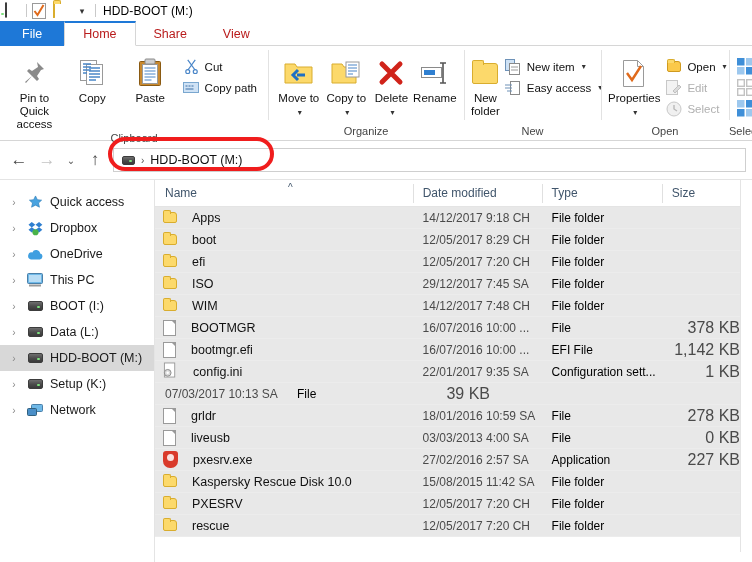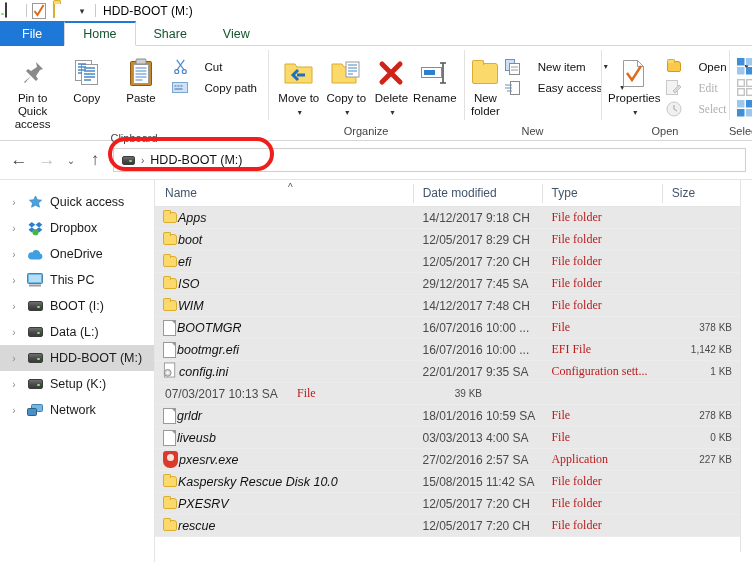--- a/index.html
+++ b/index.html
@@ -29,21 +29,21 @@
   }
   .drive::after{ content:""; position:absolute; right:2px; bottom:2px; width:3px;height:2px;
     background:#7ee07e; border-radius:1px;}
   .drive.small{ width:13px;height:9px;}
 
   
   .tabs { height: 25px; display:flex; align-items:flex-end; background:#fff; position:relative;}
   .tabs::after{content:"";position:absolute;left:0;right:0;bottom:0;height:1px;background:#d6d6d6;}
   .tab {
     height: 25px; padding: 0 18px; display:flex; align-items:center;
-    font-size: 12.5px; color:#14532d; cursor:default; position:relative; z-index:2;
+    font-size: 12.5px; color:#b91c1c; cursor:default; position:relative; z-index:2;
   }
   .tab.file { background:#1e78d7; color:#fff; padding:0 22px; height:25px;}
   .tab.active { background:#fff; border:1px solid #d6d6d6; border-bottom-color:#fff; border-top:2px solid #1e78d7; }
 
   
   .ribbon {
     height: 95px; background:#fff; border-bottom:1px solid #d6d6d6;
     display:flex; align-items:stretch; position:relative;
   }
   .group { display:flex; flex-direction:column; position:relative; padding:3px 0 0 0; }
@@ -53,24 +53,24 @@
   .group-body { flex:1; display:flex; align-items:flex-start; padding:4px 7px 0 7px; gap:3px;}
   .group-label { text-align:center; font-size:11px; color:#444; padding-bottom:3px; }
 
   .bigbtn {
     width: 58px; display:flex; flex-direction:column; align-items:center;
     padding-top:4px; gap:3px; font-size:11.5px; color:#111; text-align:center; line-height:1.15;
   }
   .bigbtn .ico { height:32px; display:flex; align-items:center; justify-content:center;}
   .smallcol { display:flex; flex-direction:column; gap:2px; padding-top:4px;}
   .smallbtn {
-    display:flex; align-items:center; gap:16px; font-size:11.5px; color:#111;
+    display:flex; align-items:center; gap:5px; font-size:11.5px; color:#111;
     padding:1px 4px 1px 2px; white-space:nowrap;
   }
-  .smallbtn.disabled { color:#b0b0b0;font-family:Liberation Serif, serif; }
+  .smallbtn.disabled { color:#b0b0b0; }
   .smallbtn .ico { width:17px; height:17px; display:flex;align-items:center;justify-content:center;}
   .caret { font-size:8px; color:#333; margin-left:2px;}
 
   
   .folder {
     width:22px;height:17px;background:#fcd96b;border:1px solid #d9ad2e;border-radius:2px 3px 2px 2px;
     position:relative;
   }
   .folder::before{
     content:"";position:absolute;left:-1px;top:-4px;width:10px;height:4px;background:#fcd96b;
@@ -131,24 +131,24 @@
   .c-name{ width:264px;}
   .c-date{ width:132px;}
   .c-type{ width:123px;}
   .c-size{ width:80px;}
   .sortmark{ position:absolute; left:133px; top:2px; font-size:10px; color:#40556b;}
 
   .rows{ }
   .row{ height:22px; display:flex; align-items:center; font-size:12.5px; color:#111;
         border-bottom:1px solid #ececec; background:#e8e8e8; position:relative;}
   .row .cell{ padding-left:10px; display:flex; align-items:center; height:22px; overflow:hidden; white-space:nowrap;}
-  .row .cell.name{ width:264px; gap:1px; padding-left:8px;font-style:italic;}
+  .row .cell.name{ width:264px; gap:15px; padding-left:8px;}
   .row .cell.date{ width:132px; color:#4a4a4a; font-size:12px;}
-  .row .cell.type{ width:123px; color:#b91c1c; font-size:12px;font-family:Liberation Serif, serif;}
-  .row .cell.size{ width:80px; color:#4a4a4a; font-size:10px; justify-content:flex-end; padding-right:8px;}
+  .row .cell.type{ width:123px; color:#000000; font-size:12px;}
+  .row .cell.size{ width:80px; color:#4a4a4a; font-size:16px; justify-content:flex-end; }
 
   .shield{ width:15px;height:17px;background:#d93a2b;border-radius:3px 3px 7px 7px; position:relative;}
   .shield::after{content:"";position:absolute;left:4px;top:3px;width:7px;height:7px;border-radius:50%;
     background:#fff;opacity:.85;}
 
   .right-edge{ width:12px; background:#fff; border-left:1px solid #e4e4e4;}
   .bottomfill{ height:67px; background:#fff; display:flex;}
   .bottomfill .l{ width:155px; border-right:1px solid #e4e4e4;}
 </style>
 </head>

